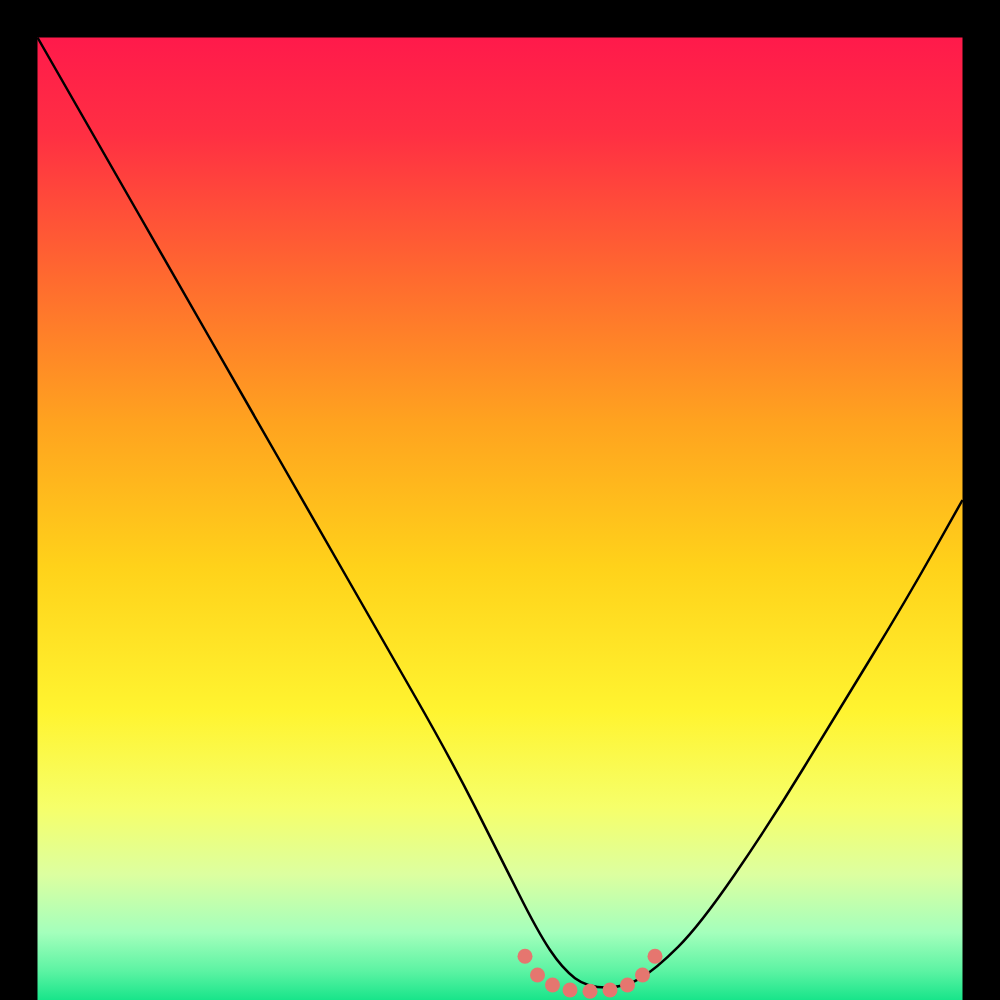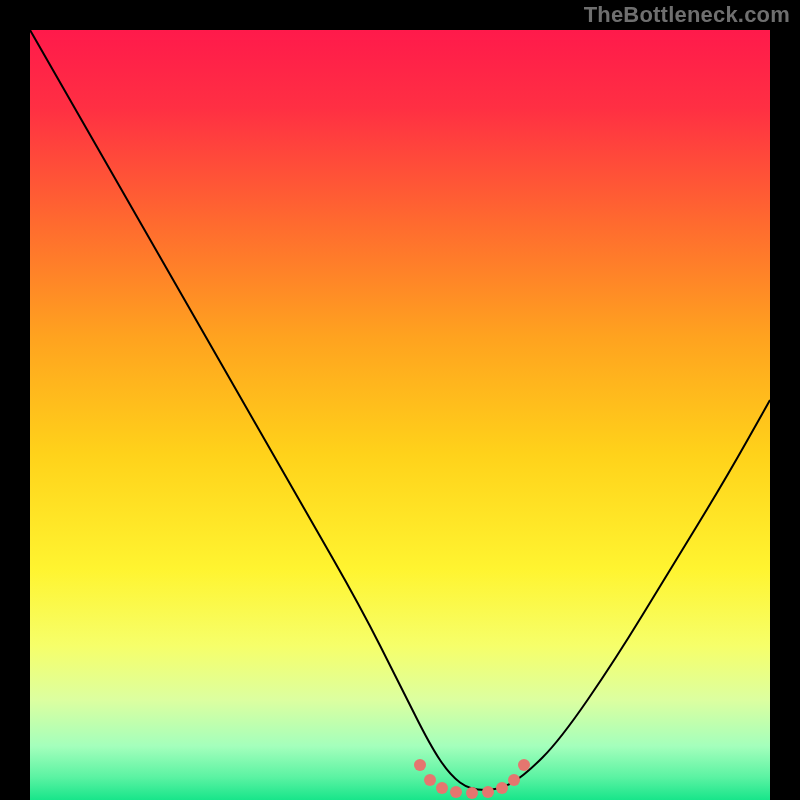--- a/index.html
+++ b/index.html
@@ -61,15 +61,14 @@
         <circle cx="442" cy="788" r="6" fill="#e5766f"></circle>
         <circle cx="456" cy="792" r="6" fill="#e5766f"></circle>
         <circle cx="472" cy="793" r="6" fill="#e5766f"></circle>
         <circle cx="488" cy="792" r="6" fill="#e5766f"></circle>
         <circle cx="502" cy="788" r="6" fill="#e5766f"></circle>
         <circle cx="514" cy="780" r="6" fill="#e5766f"></circle>
         <circle cx="524" cy="765" r="6" fill="#e5766f"></circle>
       </g>
 </svg>
 
-<div class="watermark">TheBottleneck.com</div>
 
 </div>
 
 </body></html>

